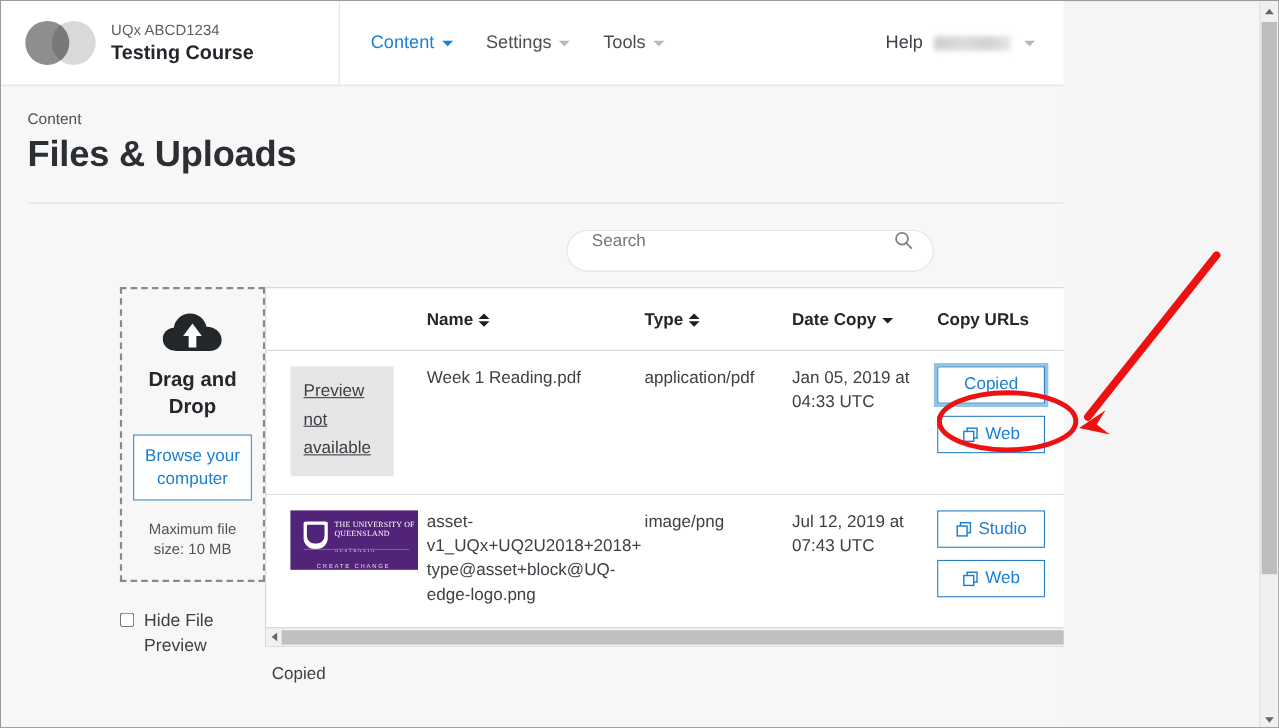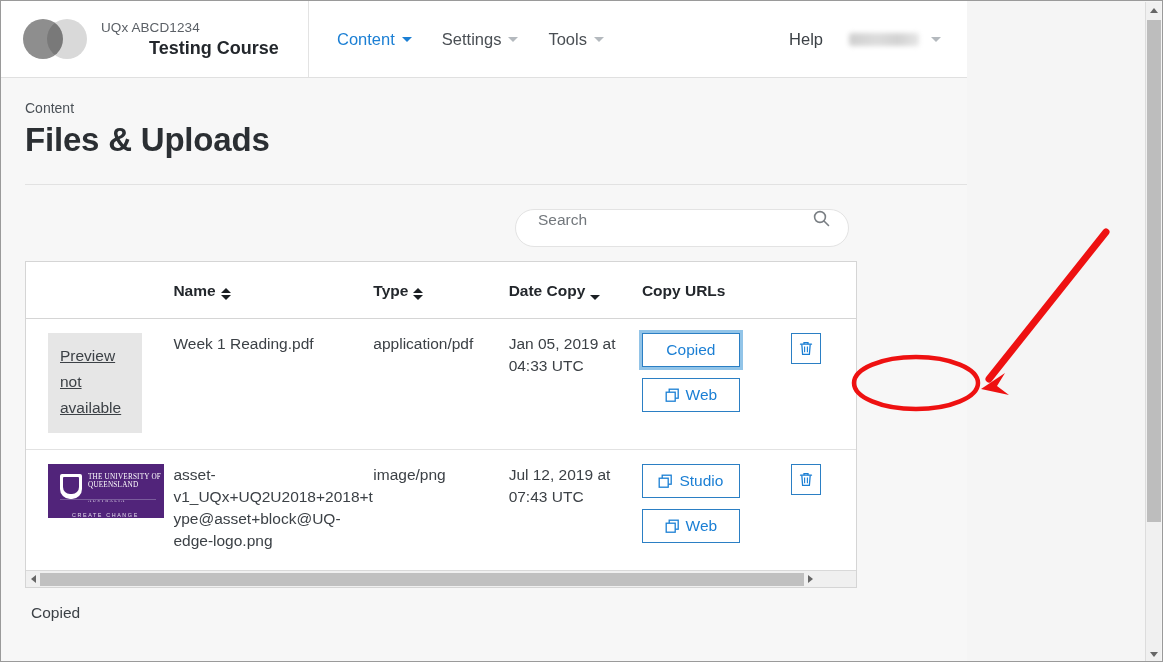--- a/index.html
+++ b/index.html
@@ -69,21 +69,20 @@
     color: #5b6066;
     line-height: 17px;
     letter-spacing: .1px;
   }
   .course-name {
     font-size: 18px;
     font-weight: bold;
     color: #23272c;
     line-height: 23px;
     margin-top: 1px;
-    margin-left: 48px;
   }
 
   #main-nav {
     display: flex;
     align-items: center;
     padding-left: 28px;
     gap: 30px;
     flex: 1;
   }
   .nav-item {
@@ -102,21 +101,21 @@
     border-right: 5px solid transparent;
     border-top: 5px solid #b4b9be;
     display: inline-block;
   }
   .nav-item.active .caret { border-top-color: #1b7fd4; }
 
   #header-right {
     display: flex;
     align-items: center;
     padding-right: 26px;
-    gap: 26px;
+    gap: 10px;
   }
   #help-link {
     font-size: 16.5px;
     color: #3c4146;
     cursor: pointer;
   }
   #account {
     display: flex;
     align-items: center;
     gap: 12px;
@@ -280,21 +279,21 @@
   }
   tr.last-row td { border-bottom: none; }
 
   .col-thumb { width: 146px; }
   .col-name  { width: 198px; }
   .col-type  { width: 134px; }
   .col-date  { width: 132px; }
   .col-urls  { width: 148px; }
   .col-del   { width: 64px; }
 
-  .th-inner { display: inline-flex; align-items: flex-end; gap: 5px; cursor: pointer; }
+  .th-inner { display: inline-flex; align-items: center; gap: 5px; cursor: pointer; }
   .sort-both { display: inline-flex; flex-direction: column; gap: 2px; }
   .tri-up {
     width: 0; height: 0;
     border-left: 5px solid transparent;
     border-right: 5px solid transparent;
     border-bottom: 5px solid #1b1f23;
   }
   .tri-down {
     width: 0; height: 0;
     border-left: 5px solid transparent;
@@ -529,20 +528,36 @@
           <svg width="17" height="17" viewBox="0 0 17 17">
             <circle cx="7" cy="7" r="5.4" fill="none" stroke="#7a7f84" stroke-width="1.6"></circle>
             <line x1="11" y1="11" x2="15.5" y2="15.5" stroke="#7a7f84" stroke-width="1.6" stroke-linecap="round"></line>
           </svg>
         </div>
       </div>
 
 
       <div id="files-area">
 
+        <div id="dropzone-col">
+          <div id="dropzone">
+            <svg id="cloud-icon" width="56" height="42" viewBox="0 0 56 42">
+              <path d="M13.5 36 C5.5 36 1 31 1 25 C1 19.5 5.5 15.2 11 15 C12 7.5 18.3 2 26 2 C33.2 2 39.3 7 40.7 14 C48.5 14 54.5 19.2 54.5 26 C54.5 31.8 49.8 36 43.5 36 Z" fill="#23272c"></path>
+              <path d="M28 11 L36.5 22.5 L31.5 22.5 L31.5 33 L24.5 33 L24.5 22.5 L19.5 22.5 Z" fill="#ffffff"></path>
+            </svg>
+            <div id="dropzone-title">Drag and Drop</div>
+            <button id="browse-btn">Browse your computer</button>
+            <div id="max-size">Maximum file size: 10 MB</div>
+          </div>
+
+          <div id="hide-preview-row">
+            <input type="checkbox" style="">
+            <label id="hide-preview-label">Hide File Preview</label>
+          </div>
+        </div>
 
         <div id="table-col">
           <div id="table-wrap">
             <table class="files">
               <colgroup>
                 <col class="col-thumb">
                   <col class="col-name">
                   <col class="col-type">
                 <col class="col-date">
                   <col class="col-urls">

